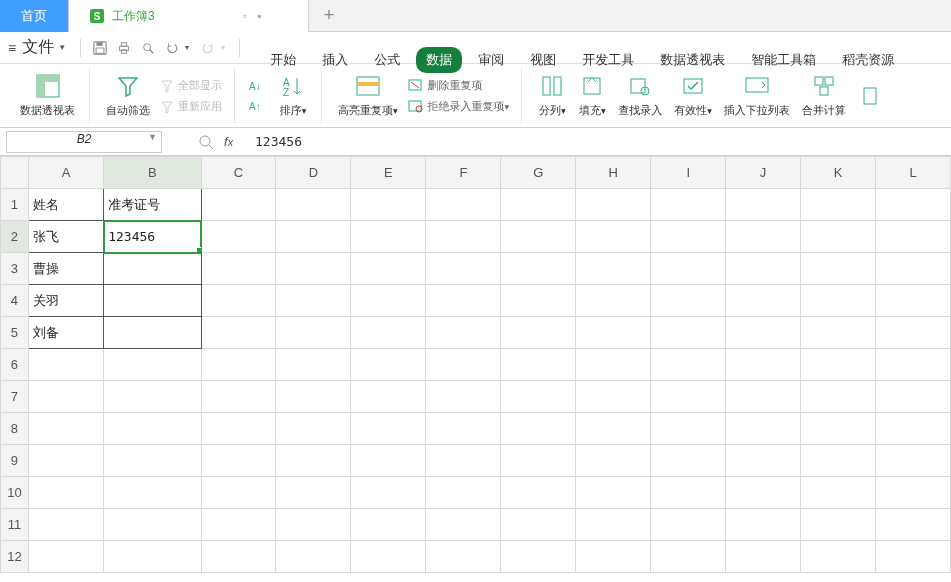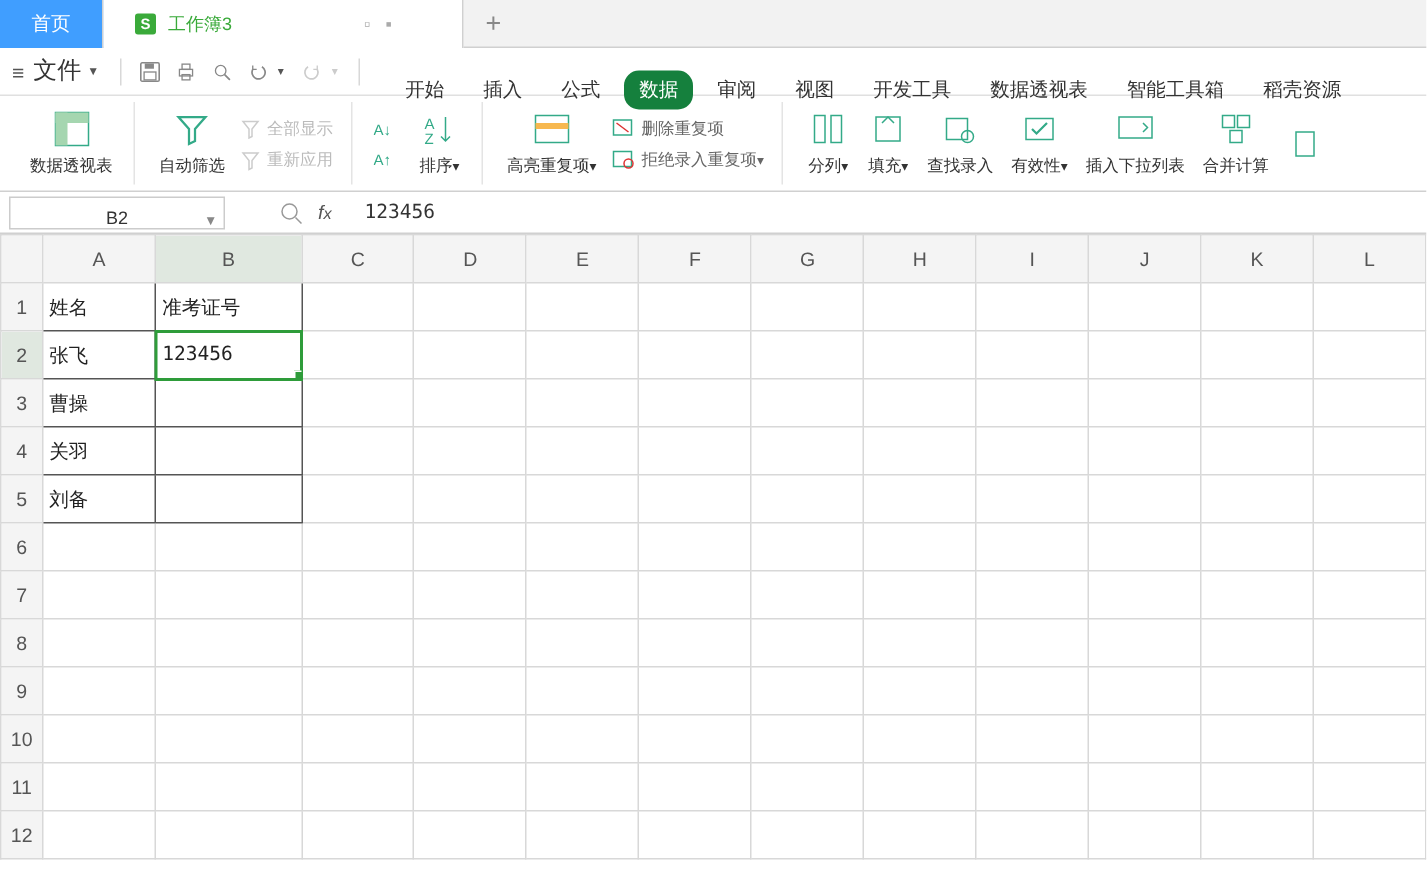--- a/index.html
+++ b/index.html
@@ -32,21 +32,21 @@
   .rib-group:last-child { border-right:none;}
   .rib-btn { display:flex; flex-direction:column; align-items:center; justify-content:center; gap:4px; padding:2px 6px; cursor:pointer; border-radius:3px; min-width:40px;}
   .rib-btn .ic { width:26px; height:26px; display:flex; align-items:center; justify-content:center; color:#4a6; }
   .rib-btn .lbl { font-size:11px; color:#333; white-space:nowrap;}
   .rib-btn-sm { display:flex; align-items:center; gap:4px; padding:2px 4px; cursor:pointer; font-size:11px; color:#666;}
   .rib-btn-sm.disabled { color:#bbb;align-items:flex-end;}
   .rib-col { display:flex; flex-direction:column; gap:2px; justify-content:center;}
 
   
   .formula-row { display:flex; align-items:center; height:28px; border-bottom:1px solid #d0d0d0; background:#fff;}
-  .name-box { width:144px; height:22px; margin:0 6px; border:1px solid #ccc; display:flex; align-items:flex-end; padding:0 8px; font-size:12px; color:#333; justify-content:center; position:relative;}
+  .name-box { width:156px; height:22px; margin:0 6px; border:1px solid #ccc; display:flex; align-items:flex-start; padding:0 8px; font-size:12px; color:#333; justify-content:center; position:relative;font-style:italic;}
   .name-box .dd2 { position:absolute; right:4px; font-size:9px; color:#888;}
   .fx-area { display:flex; align-items:center; gap:10px; margin-left:30px;}
   .fx-area .zoom-ic { color:#888;}
   .fx-label { font-style:italic; color:#555; font-size:13px;}
   .formula-input { border:none; outline:none; font-size:13px; font-family: Consolas, monospace; color:#333; padding-left:12px; width:600px;}
 
   
   .grid-wrap { position:relative; overflow:hidden; height: calc(582px - 32px - 32px - 64px - 28px); }
   .grid { border-collapse:collapse; table-layout:fixed;}
   .grid th, .grid td { border:1px solid #d8d8d8; height:32px; padding:0 4px; font-size:13px; color:#222; text-align:left; overflow:hidden; white-space:nowrap;}

